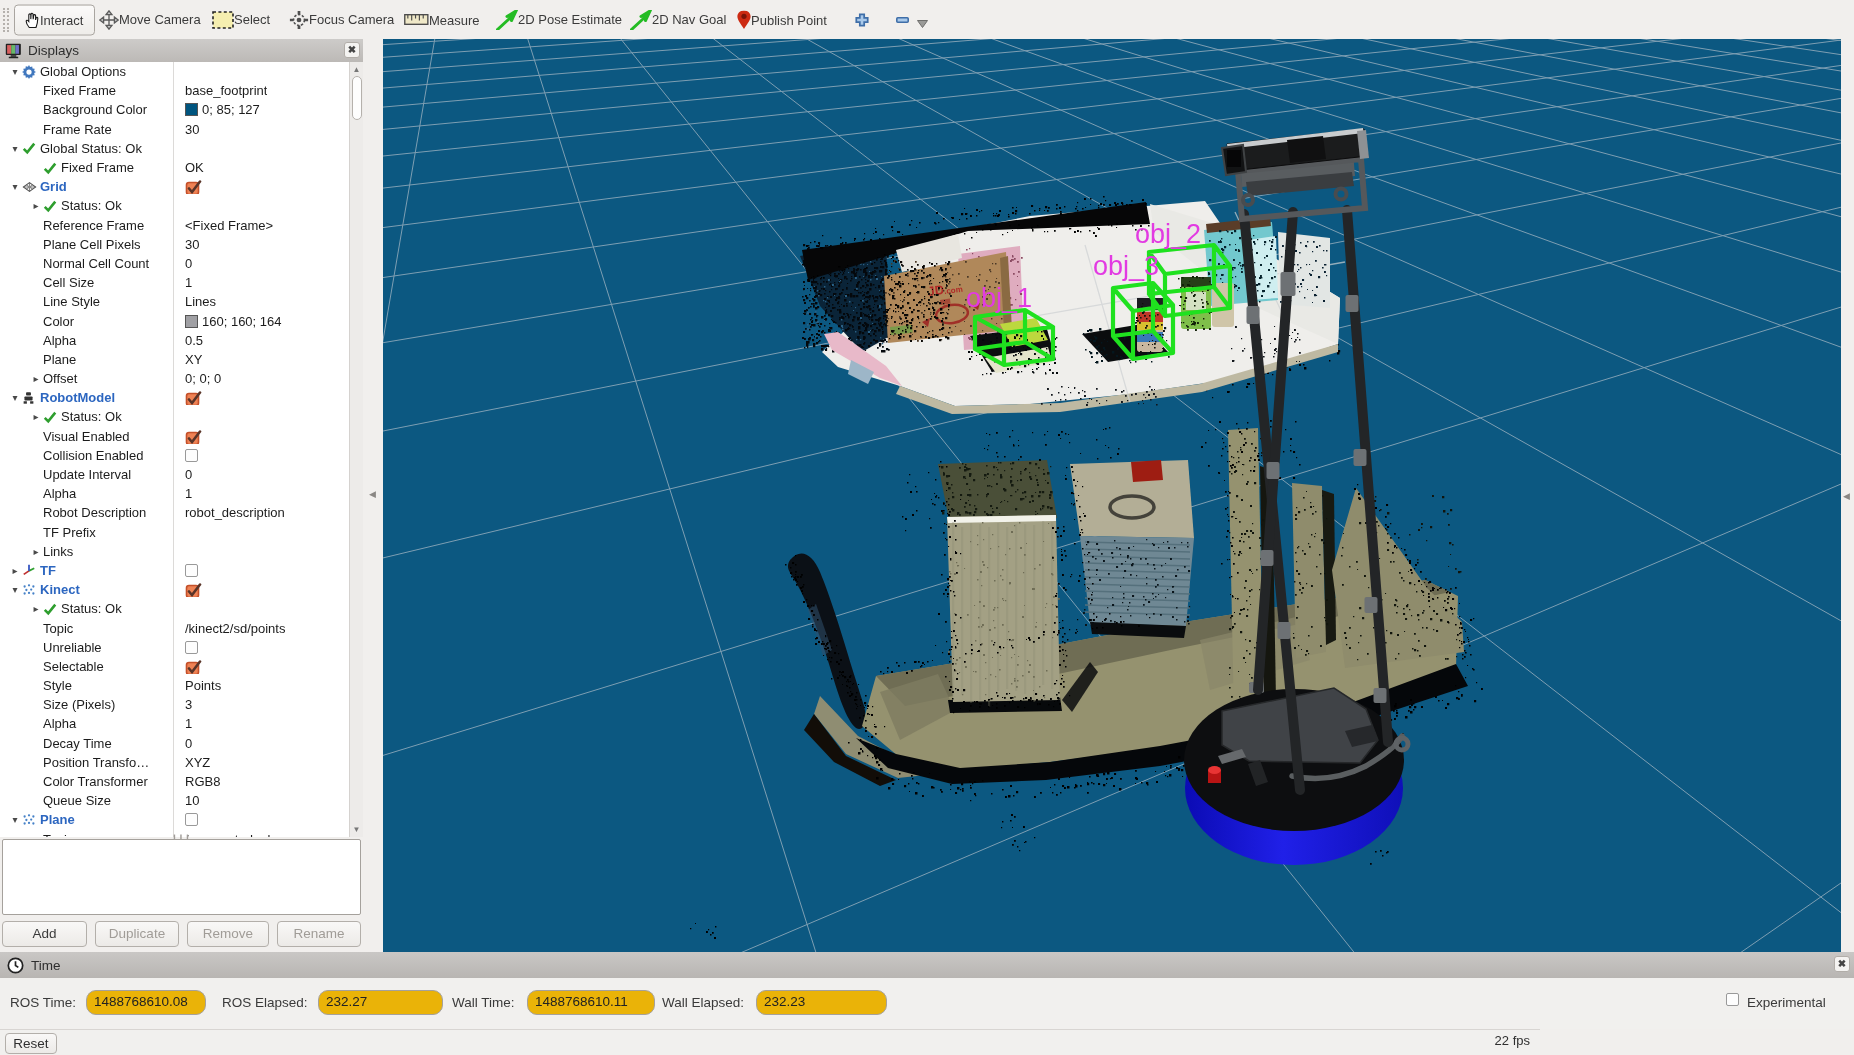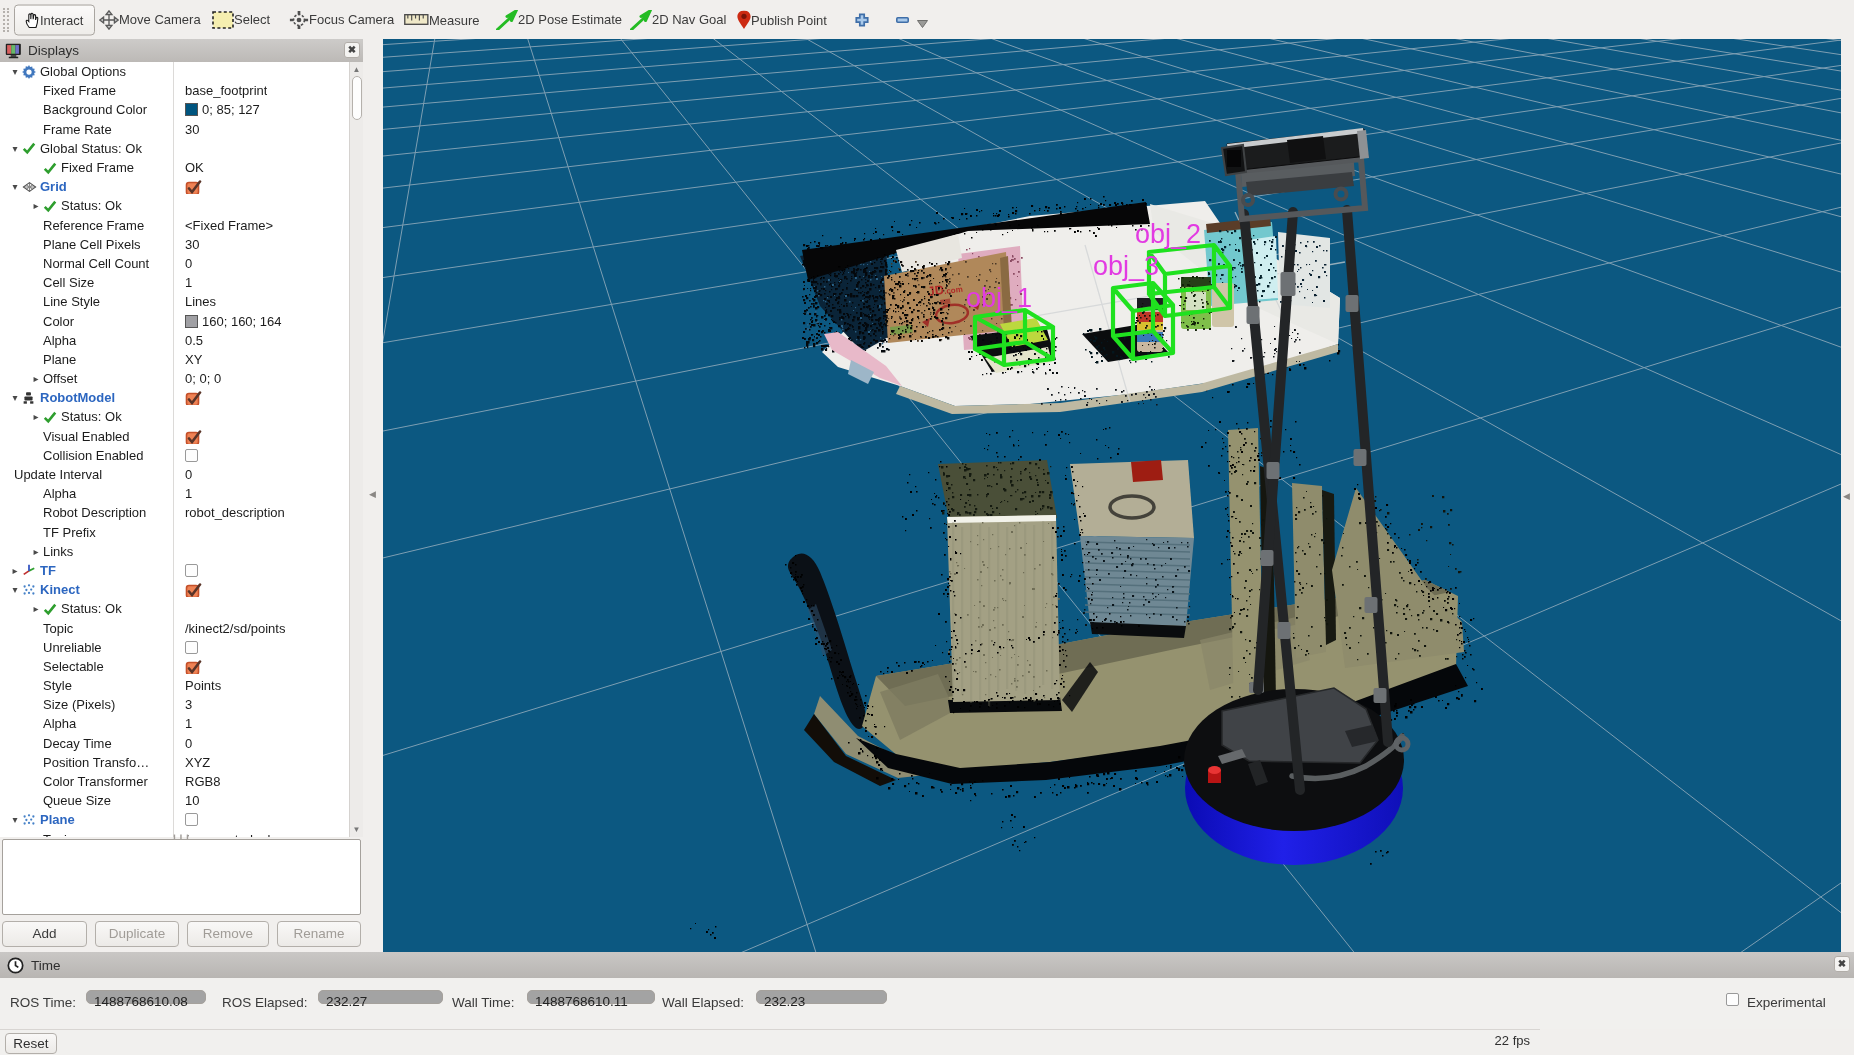--- a/index.html
+++ b/index.html
@@ -23,21 +23,21 @@
 .cb0{display:inline-block;width:13px;height:13px;background:#fdfdfd;border:1px solid #999;border-radius:2px}
 .scroll{position:absolute;left:349px;top:23px;width:14px;height:776px;background:#edebe9;border-left:1px solid #d5d2cf}
 .shandle{position:absolute;left:1.5px;width:10px;height:44px;background:#fdfdfd;border:1px solid #b5b1ac;border-radius:6px}
 .sarr{position:absolute;left:1.5px;width:10px;height:12px;color:#777;font-size:8px;text-align:center;line-height:12px}
 .hsplit{position:absolute;left:0;top:798px;width:363px;height:8px;background:#f1efed;text-align:center;color:#a19d99;font-size:9px;line-height:7px;letter-spacing:1px}
 .lbox{position:absolute;left:2px;top:800px;width:359px;height:76px;background:#fff;border:1px solid #a5a19c;border-radius:2px}
 .pbtn{position:absolute;top:882px;height:26px;border:1px solid #b3afaa;border-radius:4px;background:linear-gradient(#f9f8f7,#eceae7);font-size:13.5px;color:#3a3a3a;text-align:center;line-height:24px}
 .pdis{color:#a09c97}
 .timebar{position:absolute;left:0;top:952px;width:1854px;height:26px;background:linear-gradient(#c9c7c5,#b8b5b2);display:flex;align-items:center;font-size:13.5px;color:#2e2e2e}
 .timerow{position:absolute;left:0;top:978px;width:1854px;height:51px;background:#f1f0ee;font-size:13.5px;color:#3a3a3a}
-.tin{position:absolute;top:12px;height:14px;background:#a3a3a3;border:1px solid #a5a19c;border-radius:5px;font-size:13.5px;color:#222;padding:3px 0 0 7px}
+.tin{position:absolute;top:12px;height:25px;background:#eab308;border:1px solid #a5a19c;border-radius:10px;font-size:13.5px;color:#222;padding:3px 0 0 7px}
 .tlabel{position:absolute;top:17px}
 .statusbar{position:absolute;left:0;top:1029px;width:1540px;height:26px;background:#f1f0ee;border-top:1px solid #d8d5d2;font-size:13.5px;color:#2f2f2f}
 .rsbtn{position:absolute;left:5px;top:3px;width:52px;height:21px;border:1px solid #b3afaa;border-radius:4px;background:linear-gradient(#f9f8f7,#eceae7);text-align:center;line-height:19px}
 .vsplit{position:absolute;left:363px;top:39px;width:20px;height:913px;background:#f1efed}
 .rstrip{position:absolute;left:1841px;top:39px;width:13px;height:913px;background:#f1efed}
 </style></head><body>
 <div class="toolbar">
 <div class="grip"></div>
 <div class="tbtn active-btn" style="left:14px">
       <svg width="16" height="18" viewBox="0 0 16 18">
@@ -323,21 +323,21 @@
       <div class="trow">
         <div class="tl" style="padding-left:29px">
           <span class="exp"></span>
           <span class="tn">Collision Enabled</span>
         </div>
         <div class="tv">
           <span class="cb0"></span>
         </div>
       </div>
       <div class="trow">
-        <div class="tl" style="">
+        <div class="tl" style="padding-left:29px">
           <span class="exp"></span>
           <span class="tn">Update Interval</span>
         </div>
         <div class="tv">0</div>
       </div>
       <div class="trow">
         <div class="tl" style="padding-left:29px">
           <span class="exp"></span>
           <span class="tn">Alpha</span>
         </div>

